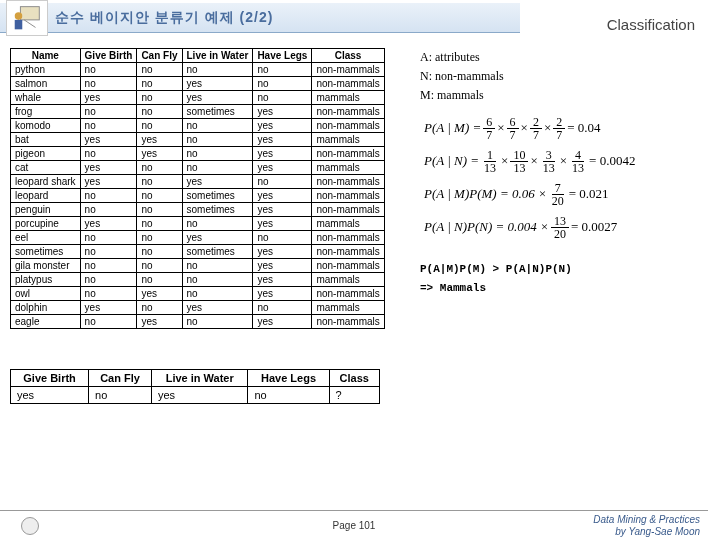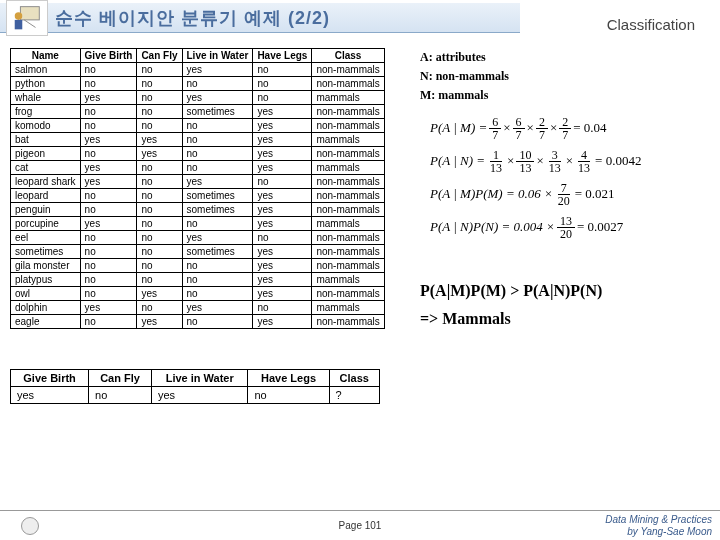--- a/index.html
+++ b/index.html
@@ -21,21 +21,21 @@
     left: 0; top: 3px;
     width: 520px; height: 30px;
     background: linear-gradient(to bottom, #eaf1f9 0%, #d5e3f2 100%);
     border-bottom: 1px solid #8aa9c9;
     display: flex;
     align-items: center;
     padding-left: 55px;
   }
   .title-text {
     color: #4a6d9e;
-    font-size: 18px;
+    font-size: 14px;
     font-weight: bold;
     letter-spacing: 1px;
   }
   .header-icon {
     position: absolute;
     left: 6px; top: 0;
     width: 42px; height: 36px;
     background: #fff;
     border: 1px solid #ccc;
   }
@@ -67,48 +67,48 @@
     border: 1px solid #000;
     padding: 1px 4px;
     text-align: left;
     font-weight: normal;
     height: 14px;
     white-space: nowrap;
   }
   th { font-weight: bold; text-align: center; }
   .test-table { width: 370px; margin-top: 40px; }
   .test-table th, .test-table td { padding: 2px 6px; font-size: 11px; }
-  .defs { font-size: 12px; font-weight: bold; line-height: 1.6; margin-bottom: 10px; }
+  .defs { font-size: 12px; font-weight: normal; line-height: 1.6; margin-bottom: 10px; }
   .eq {
     font-family: "Times New Roman", serif;
     font-size: 13px;
-    margin: 8px 10px;
+    margin: 8px 4px;
     display: flex;
     align-items: center;
   }
   .frac {
     display: inline-flex;
     flex-direction: column;
     align-items: center;
     vertical-align: middle;
     font-size: 12px;
     margin: 0 2px;
   }
   .frac .num { border-bottom: 1px solid #000; padding: 0 3px; line-height: 1; }
   .frac .den { padding: 0 3px; line-height: 1; }
   .result-box {
-    font-family: Liberation Serif, serif;
-    font-size: 16px;
+    font-family: Liberation Mono, monospace;
+    font-size: 11px;
     font-weight: bold;
-    margin-top: 37px;
+    margin-top: 20px;
     line-height: 1.8;
   }
   .footer {
     position: absolute;
-    bottom: 0; left: 0; right: 0;
+    bottom: 0; left: 0; right: 12px;
     height: 30px;
     border-top: 1px solid #999;
     display: flex;
     align-items: center;
   }
   .footer-logo {
     width: 60px;
     display: flex;
     align-items: center;
     justify-content: center;
@@ -163,32 +163,32 @@
             <th>Name</th>
             <th>Give Birth</th>
             <th>Can Fly</th>
             <th>Live in Water</th>
             <th>Have Legs</th>
             <th>Class</th>
           </tr>
         </thead>
       <tbody id="main-body">
           <tr>
+            <td>python</td>
+            <td>no</td>
+            <td>no</td>
+            <td>no</td>
+            <td>no</td>
+            <td>non-mammals</td>
+          </tr>
+          <tr>
             <td>salmon</td>
             <td>no</td>
             <td>no</td>
             <td>yes</td>
-            <td>no</td>
-            <td>non-mammals</td>
-          </tr>
-          <tr>
-            <td>python</td>
-            <td>no</td>
-            <td>no</td>
-            <td>no</td>
             <td>no</td>
             <td>non-mammals</td>
           </tr>
           <tr>
             <td>whale</td>
             <td>yes</td>
             <td>no</td>
             <td>yes</td>
             <td>no</td>
             <td>mammals</td>

